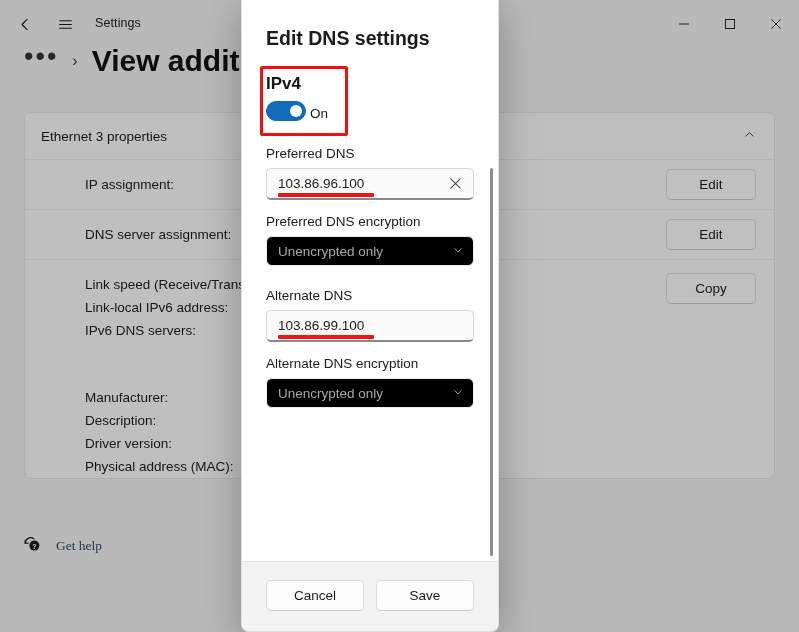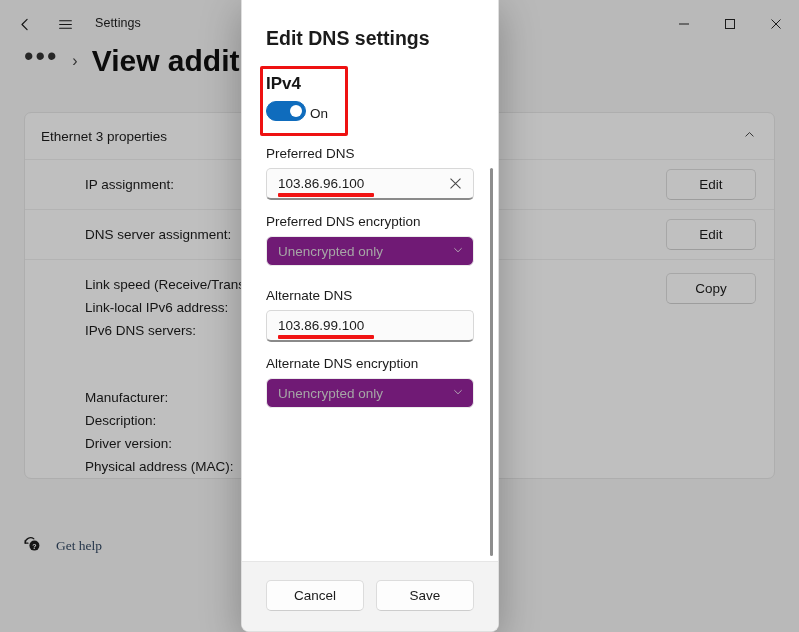--- a/index.html
+++ b/index.html
@@ -181,21 +181,21 @@
   }
   .textfield .val { flex: 1; font-size: 13.5px; color: #1b1b1b; }
   .clear-x {
     width: 24px; height: 24px; display:flex; align-items:center; justify-content:center;
     color: #4a4a4a; font-size: 13px;
   }
 
   
   .combo {
     height: 30px;
-    background: #701a75;
+    background: #000000;
     border: 1px solid #ebebeb;
     border-radius: 6px;
     display: flex; align-items: center;
     padding: 0 9px 0 11px;
   }
   .combo .val { flex: 1; font-size: 13.5px; color: #a6a6a6; }
   .combo .chev { color: #bdbdbd; font-size: 11px; }
 
   .field-group { margin-bottom: 14px; }
 

